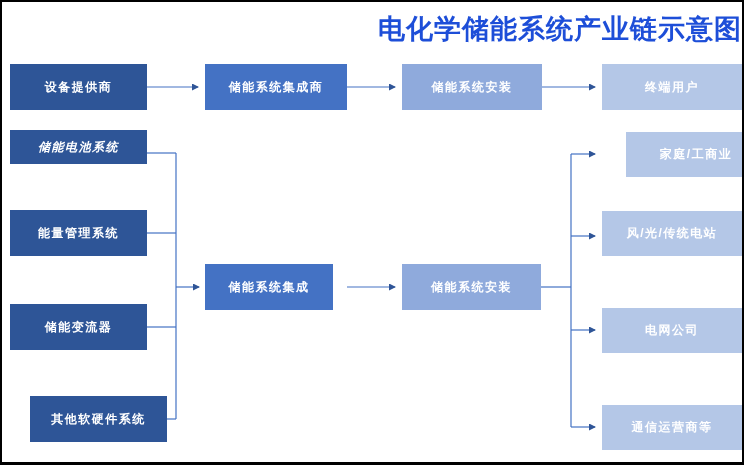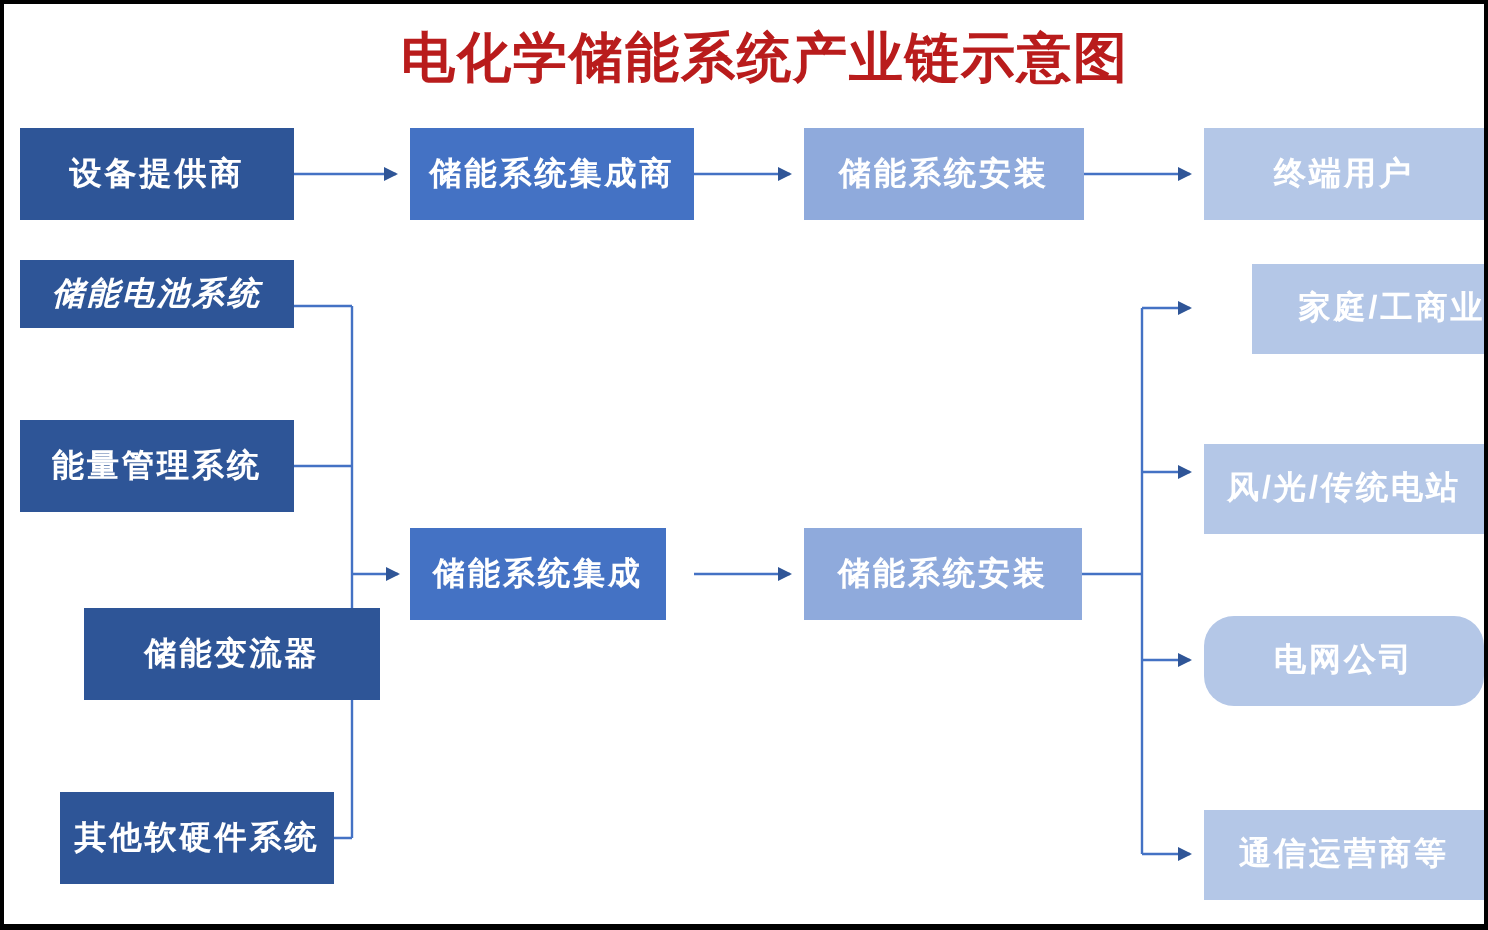--- a/index.html
+++ b/index.html
@@ -8,30 +8,30 @@
     width:744px; height:465px;
     box-sizing:border-box;
     background:var(--color-background,#ffffff);
     border:2px solid var(--color-page-border,#000000);
     border-bottom-width:3px;
     font-family:"Liberation Sans", sans-serif;
     overflow:hidden;
   }
   .page-title {
     position:absolute; top:9px; left:0; right:0;
-    text-align:center;
-    font-size:27px; font-weight:bold; color:#b91c1c;
+    text-align:right;
+    font-size:27px; font-weight:bold; color:#1d4ed8;
     letter-spacing:1px;
     margin-left:21px;
   }
   .node {
     position:absolute;
     display:flex; align-items:center; justify-content:center;
     color:var(--color-box-text,#ffffff);
-    font-size:16px; font-weight:bold;
+    font-size:12px; font-weight:bold;
     letter-spacing:1.5px;
     text-align:right;
     box-sizing:border-box;
   }
   .tone-dark     { background:var(--color-box-dark,#2E5597); }
   .tone-medium   { background:var(--color-box-medium,#4472C4); }
   .tone-light    { background:var(--color-box-light,#8FAADC); }
   .tone-lightest { background:var(--color-box-lightest,#B4C7E7); }
   svg.connectors {
     position:absolute; left:0; top:0;
@@ -83,24 +83,24 @@
     </g>
   </svg>
 
   <div class="node tone-dark" style="left:8px;   top:62px;  width:137px; height:46px;">设备提供商</div>
   <div class="node tone-medium" style="left:203px; top:62px;  width:142px; height:46px;">储能系统集成商</div>
   <div class="node tone-light" style="left:400px; top:62px;  width:140px; height:46px;">储能系统安装</div>
   <div class="node tone-lightest" style="left:600px; top:62px;  width:140px; height:46px;">终端用户</div>
 
   <div class="node tone-dark" style="left:8px; top:128px; width:137px; height:34px;font-style:italic;">储能电池系统</div>
   <div class="node tone-dark" style="left:8px; top:208px; width:137px; height:46px;">能量管理系统</div>
-  <div class="node tone-dark" style="left:8px; top:302px; width:148px; height:46px;margin-left:32px;">储能变流器</div>
+  <div class="node tone-dark" style="left:8px; top:302px; width:137px; height:46px;">储能变流器</div>
   <div class="node tone-dark" style="left:8px; top:394px; width:137px; height:46px;margin-left:20px;">其他软硬件系统</div>
 
   <div class="node tone-medium" style="left:203px; top:262px; width:128px; height:46px;">储能系统集成</div>
   <div class="node tone-light" style="left:400px; top:262px; width:139px; height:46px;">储能系统安装</div>
 
   <div class="node tone-lightest" style="left:624px; top:130px; width:140px; height:45px;">家庭/工商业</div>
-  <div class="node tone-lightest" style="left:600px; top:220px; width:140px; height:45px;">风/光/传统电站</div>
-  <div class="node tone-lightest" style="left:600px; top:306px; width:140px; height:45px;border-radius:15px;">电网公司</div>
+  <div class="node tone-lightest" style="left:600px; top:209px; width:140px; height:45px;">风/光/传统电站</div>
+  <div class="node tone-lightest" style="left:600px; top:306px; width:140px; height:45px;">电网公司</div>
   <div class="node tone-lightest" style="left:600px; top:403px; width:140px; height:45px;">通信运营商等</div>
 
 </div>
 
 </body></html>

